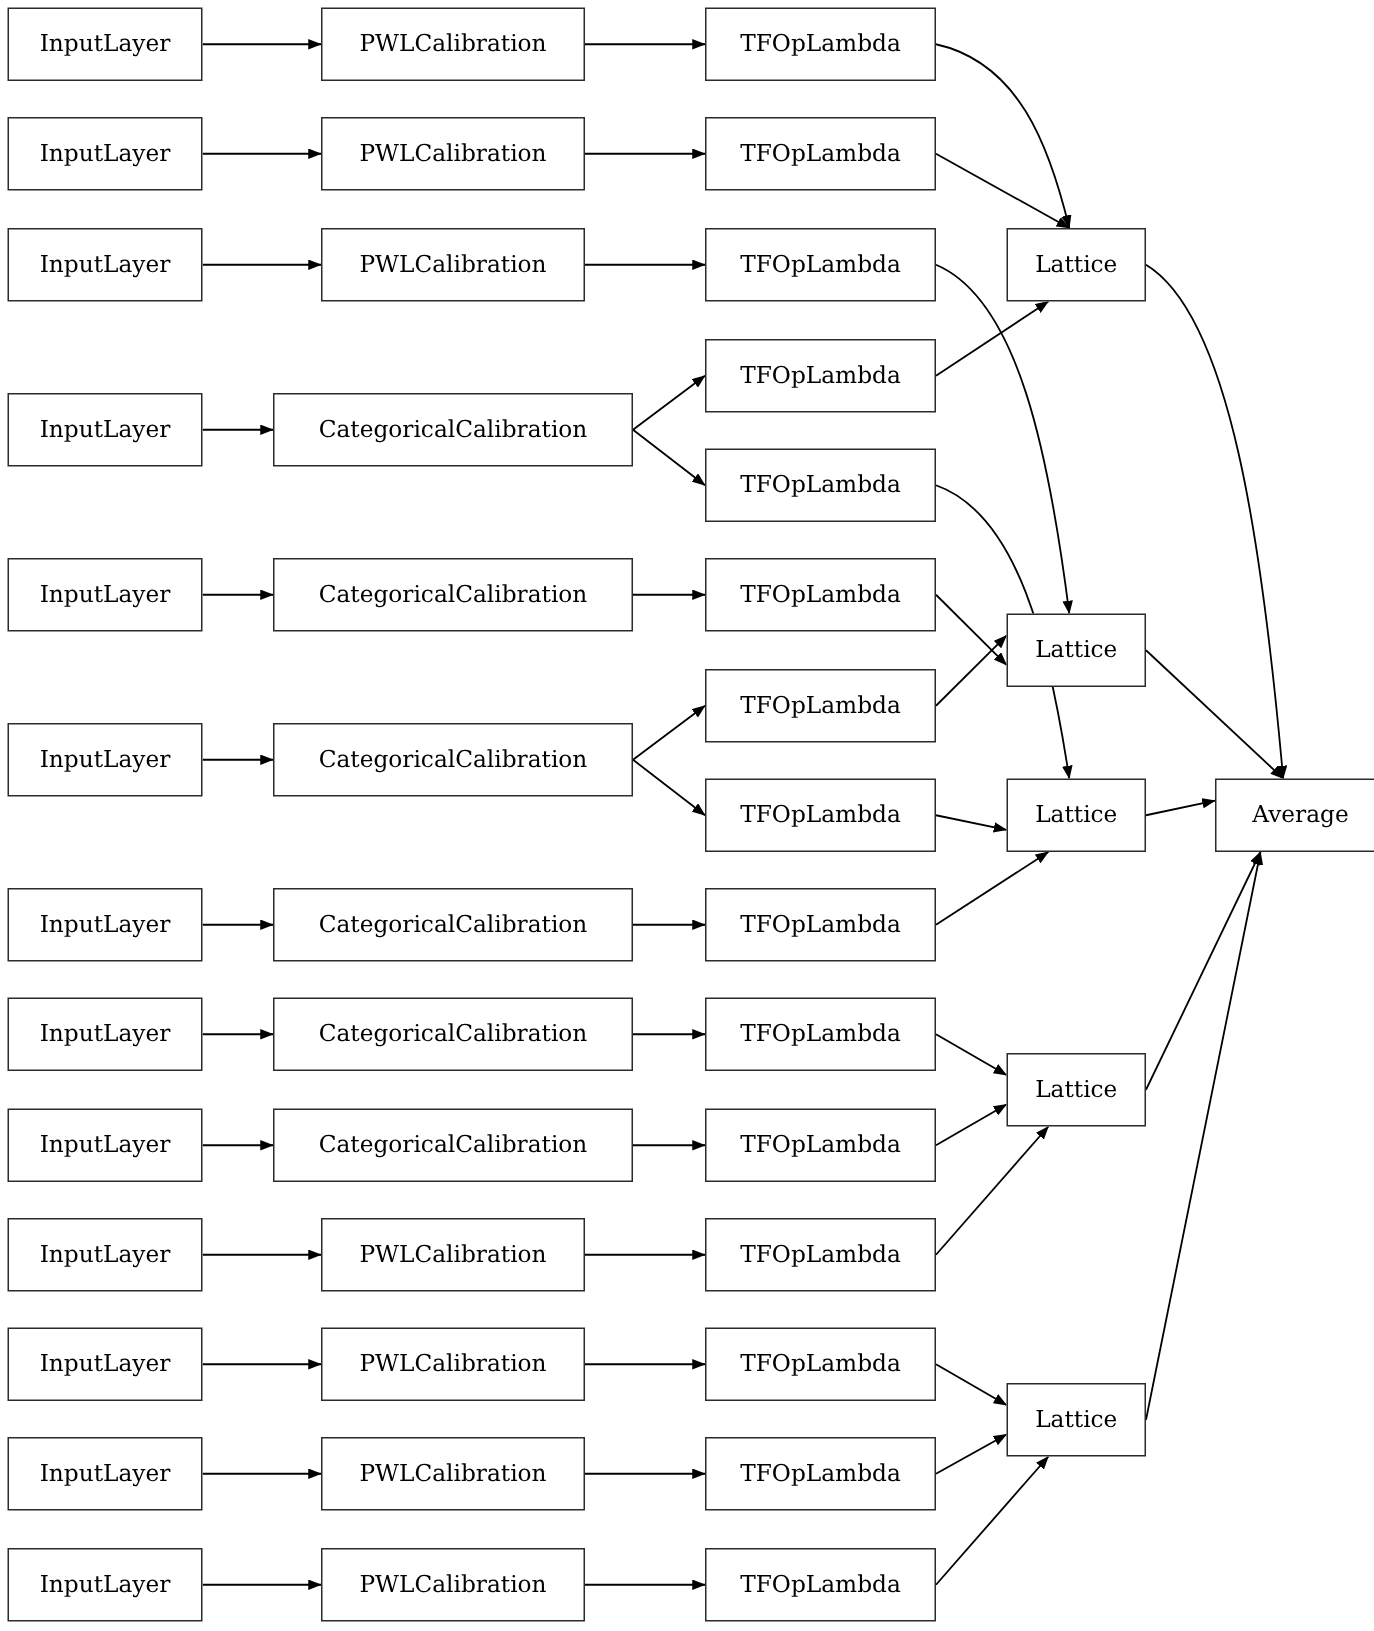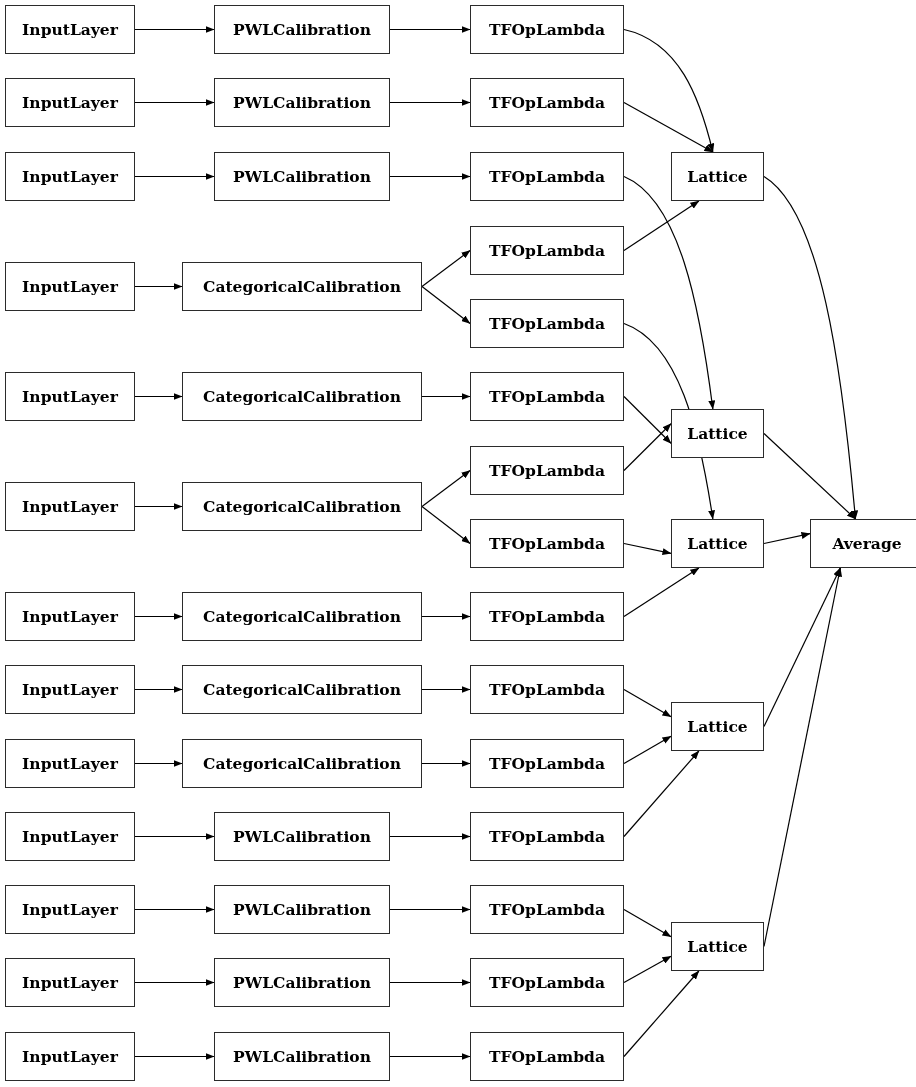--- a/index.html
+++ b/index.html
@@ -18,21 +18,21 @@
     background:#ffffff;
     display:flex;
     align-items:center;
     justify-content:center;
     font-size:15.5px;
     color:#000000;
     line-height:1;
     white-space:nowrap;
     letter-spacing:0px;
   }
-  .node span{display:block;font-weight:bold;}
+  .node span{display:block;}
 </style>
 </head>
 <body>
 
 <div id="canvas">
   <svg id="edges" viewBox="0 0 916 1087">
     <defs>
       <marker id="arrow" markerWidth="9" markerHeight="7" refX="8.5" refY="3.5" orient="auto" markerUnits="userSpaceOnUse">
         <polygon points="0 0, 9 3.5, 0 7" fill="#000000"></polygon>
       </marker>

